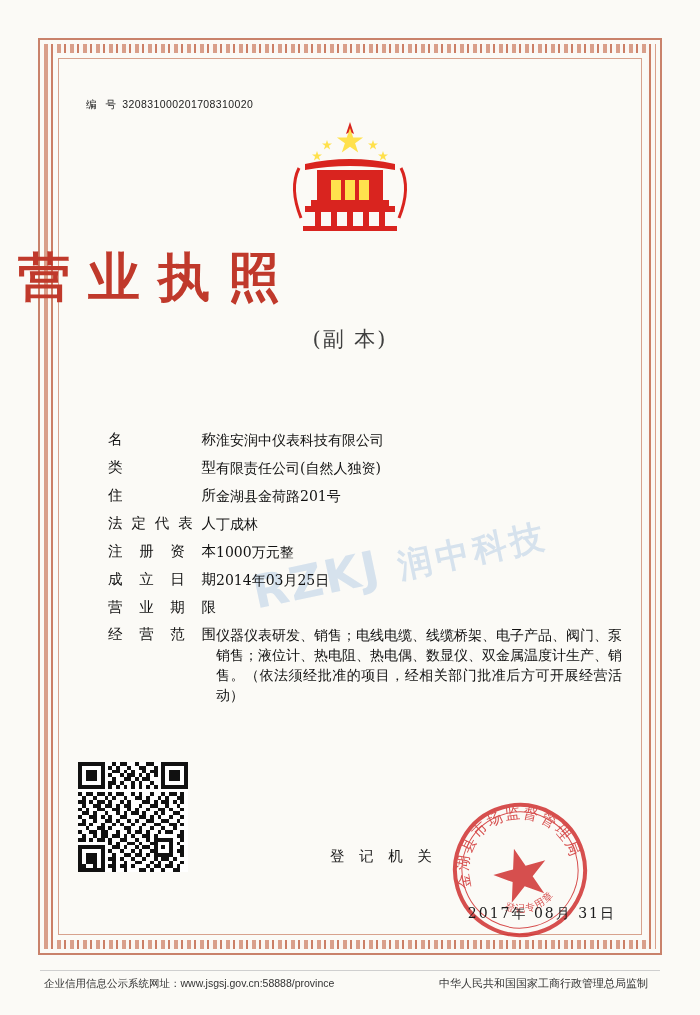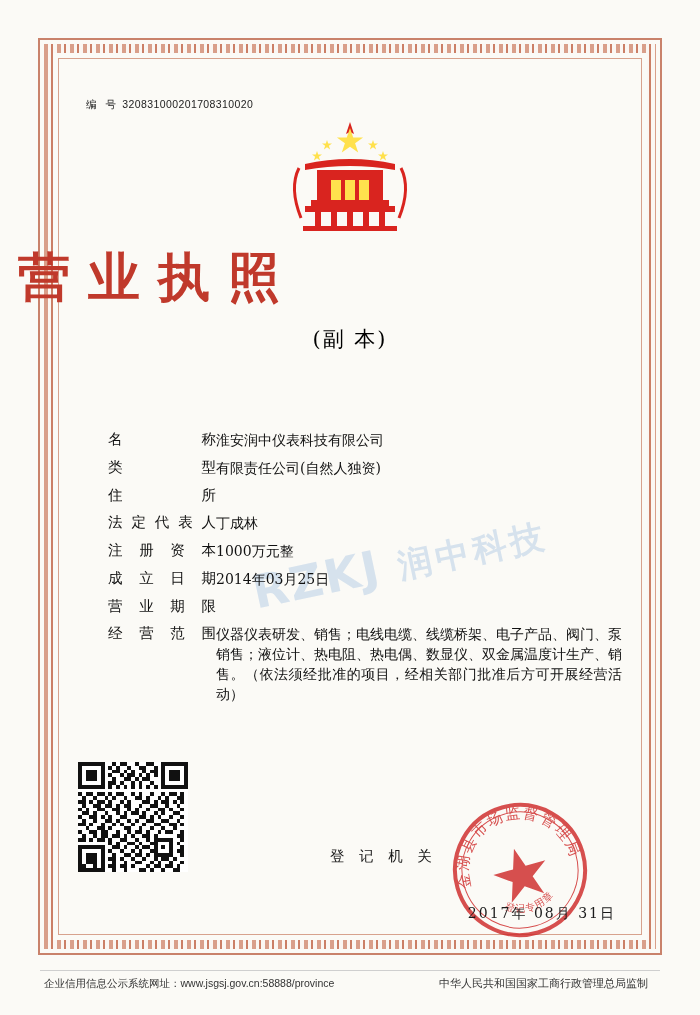--- a/index.html
+++ b/index.html
@@ -94,21 +94,21 @@
     text-indent: 18px;
   }
   .subtitle {
     position: absolute;
     top: 325px;
     left: 0;
     width: 100%;
     text-align: center;
     font-family: "DejaVu Serif", serif;
     font-size: 21px;
-    color: #000000;
+    color: #404040;
     letter-spacing: 2px;
   }
 
   .credit-code {
     position: absolute;
     top: 386px;
     right: 84px;
     font-size: 12.5px;
     font-family: "Liberation Sans", sans-serif;
     color: #1a1a1a;
@@ -305,20 +305,21 @@
           <span>类</span>
           <span>型</span>
         </div>
       <div class="val">有限责任公司(自然人独资)</div>
     </div>
     <div class="row">
       <div class="lbl">
           <span>住</span>
           <span>所</span>
         </div>
+      <div class="val">金湖县金荷路201号</div>
     </div>
     <div class="row">
       <div class="lbl">
           <span>法</span>
           <span>定</span>
           <span>代</span>
           <span>表</span>
           <span>人</span>
         </div>
       <div class="val">丁成林</div>

